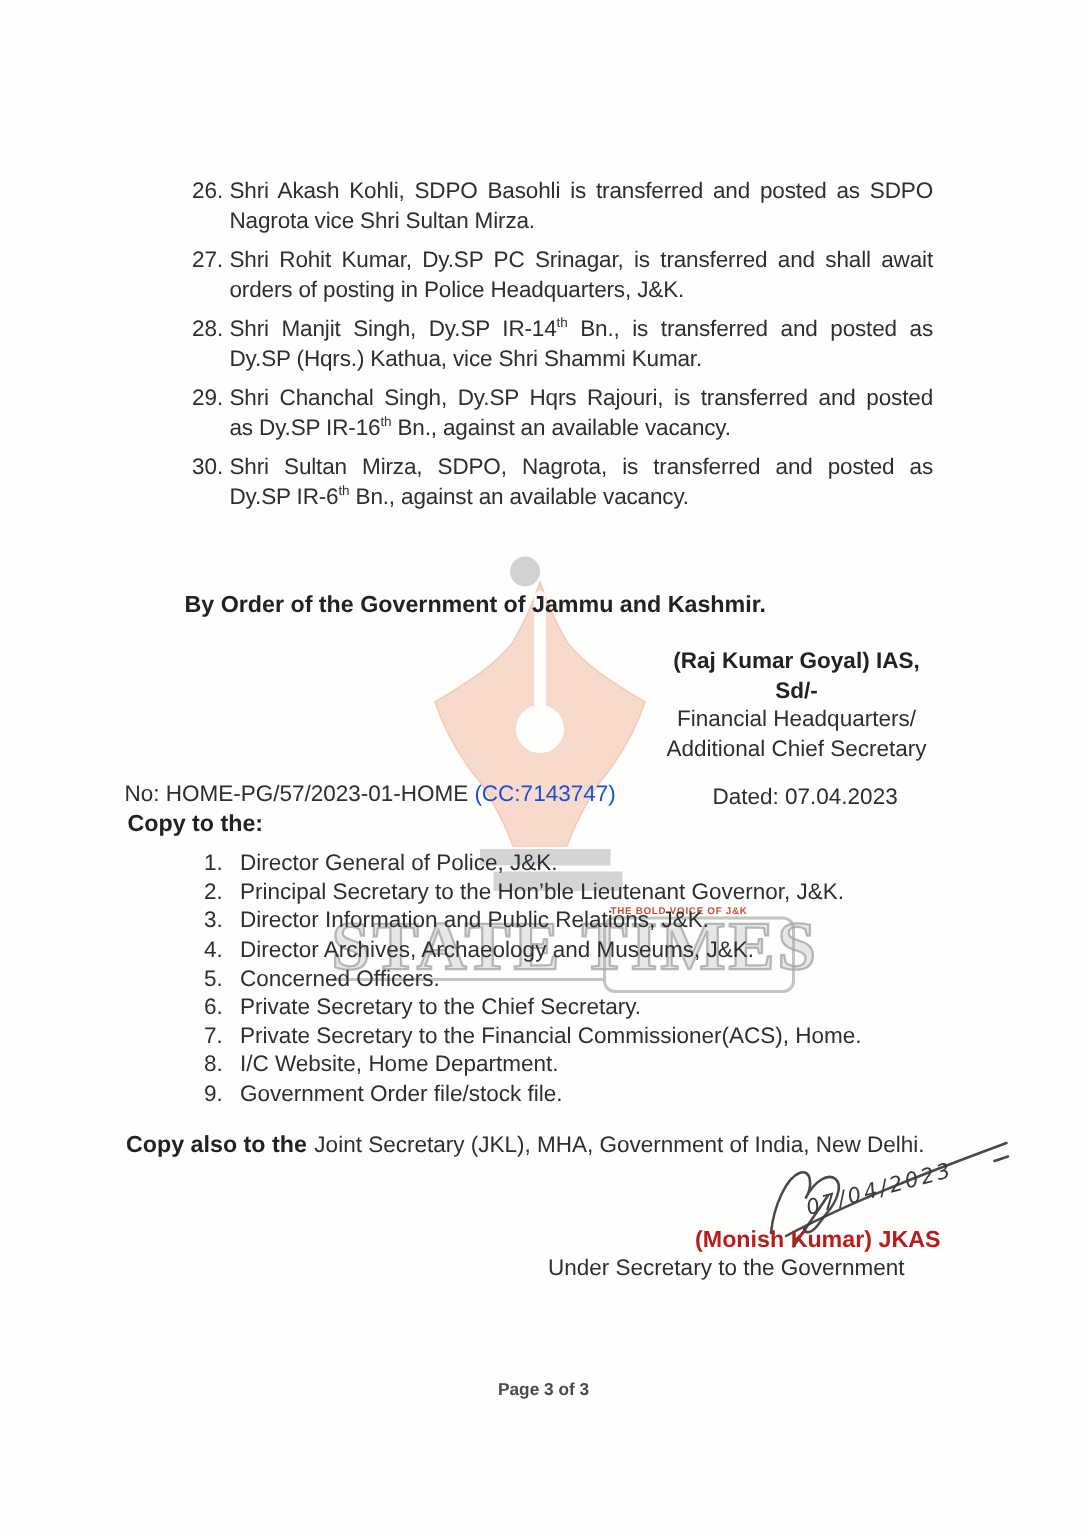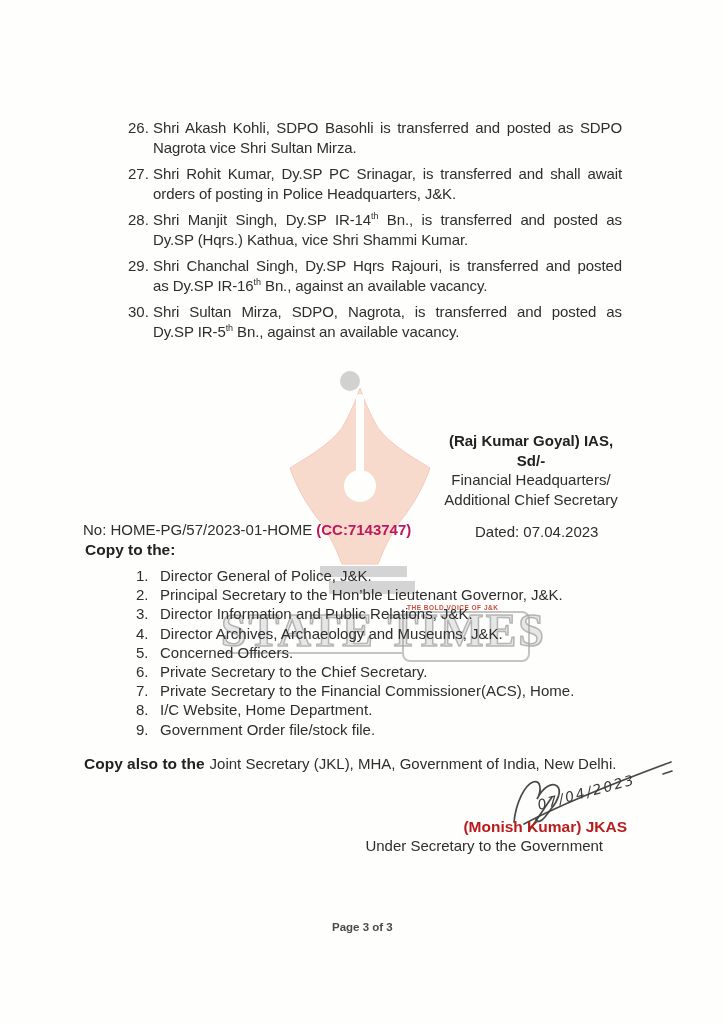--- a/index.html
+++ b/index.html
@@ -31,21 +31,21 @@
   .t-item { display:flex; margin-bottom:7px; line-height:19.5px; }
   .t-num { width:25px; flex-shrink:0; }
   .t-text { flex:1; letter-spacing:-0.1px; }
   .l1 { display:block; white-space:nowrap; text-align:justify; text-align-last:justify; }
   .l2 { display:block; white-space:nowrap; }
   sup.th { font-size:9px; line-height:0; vertical-align:super; }
   .by-order { position:absolute; left:123px; top:395px; font-weight:bold; font-size:15.5px; color:#222; }
   .sign1 { position:absolute; right:88px; top:431px; width:212px; text-align:center; line-height:19.6px; }
   .sign1 .bold { font-weight:bold; color:#222; }
   .ref-no { position:absolute; left:83px; top:521px; }
-  .ref-cc { font-weight:bold; color:#be185d; margin-left:4px; }
+  .ref-cc { font-weight:normal; color:#1d4ed8; margin-left:4px; }
   .ref-dated { position:absolute; left:475px; top:523px; }
   .copy-to-label { position:absolute; left:85px; top:541px; font-weight:bold; font-size:15.5px; color:#222; }
   .c-list { position:absolute; left:136px; top:566px; }
   .c-item { display:flex; line-height:19.2px; white-space:nowrap; }
   .c-num { width:24px; flex-shrink:0; }
   .copy-also { position:absolute; left:84px; top:755px; white-space:nowrap; }
   .copy-also .bold { font-weight:bold; font-size:15.5px; color:#222; }
   .copy-also .rest { margin-left:5px; }
   .signature { position:absolute; left:495px; top:750px; }
   .sig-stroke { stroke:#3a3a3a; stroke-width:1.7; fill:none; stroke-linecap:round; opacity:.92; }
@@ -113,28 +113,29 @@
             <span>as Dy.SP IR-16</span><sup class="th">th</sup><span> Bn., against an available vacancy.</span>
           </span>
         </span>
       </div>
 
       <div class="t-item">
         <span class="t-num">30.</span>
         <span class="t-text">
           <span class="l1"><span>Shri Sultan Mirza, SDPO, Nagrota, is transferred and posted as</span></span>
           <span class="l2">
-            <span>Dy.SP IR-5</span><sup class="th">th</sup><span> Bn., against an available vacancy.</span>
+            <span>Dy.SP IR-6</span><sup class="th">th</sup><span> Bn., against an available vacancy.</span>
           </span>
         </span>
       </div>
 
 
     </div>
 
+    <div class="by-order">By Order of the Government of Jammu and Kashmir.</div>
 
     <div class="sign1">
       <div class="bold">(Raj Kumar Goyal) IAS,</div>
       <div class="bold">Sd/-</div>
       <div>Financial Headquarters/</div>
       <div>Additional Chief Secretary</div>
     </div>
 
     <div class="ref-no">
       <span>No: HOME-PG/57/2023-01-HOME</span><span class="ref-cc">(CC:7143747)</span>

